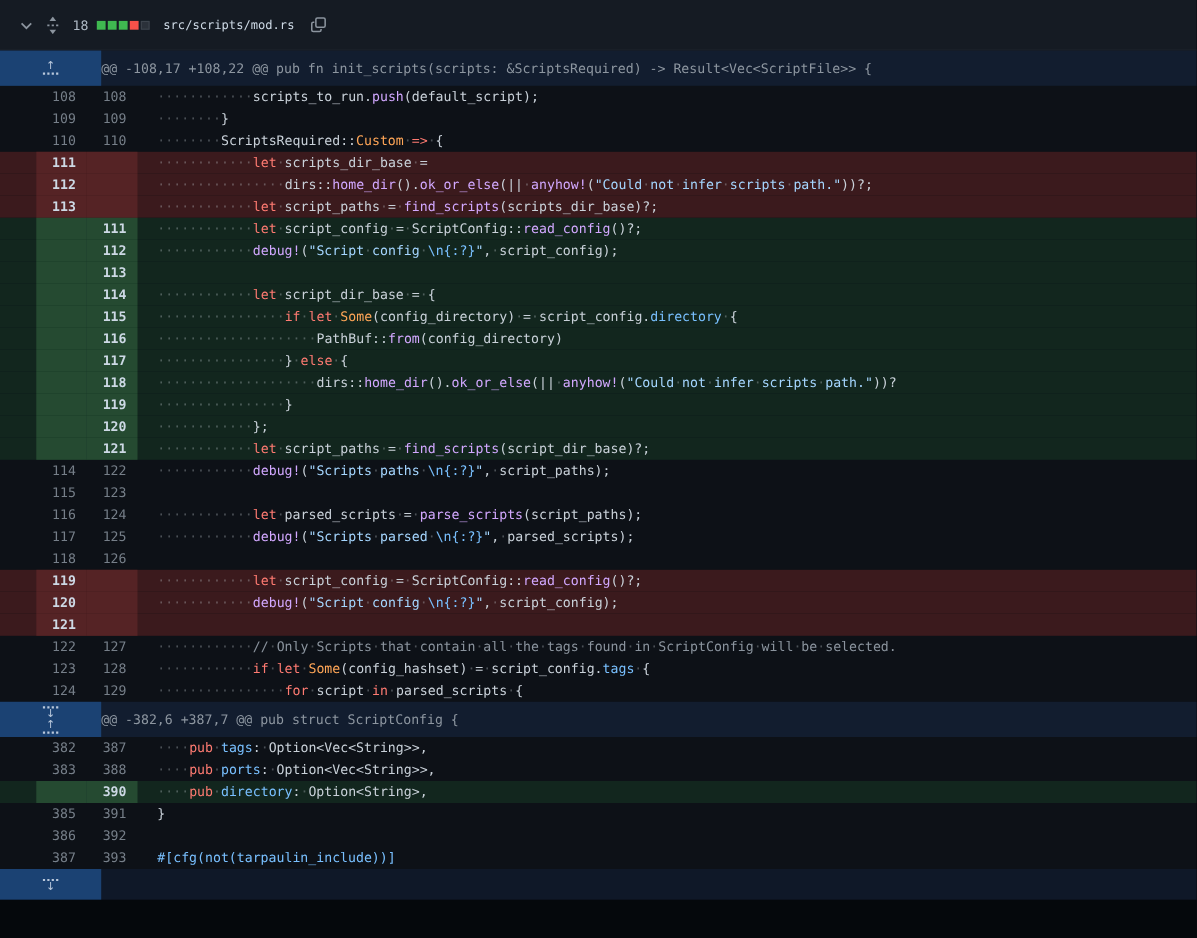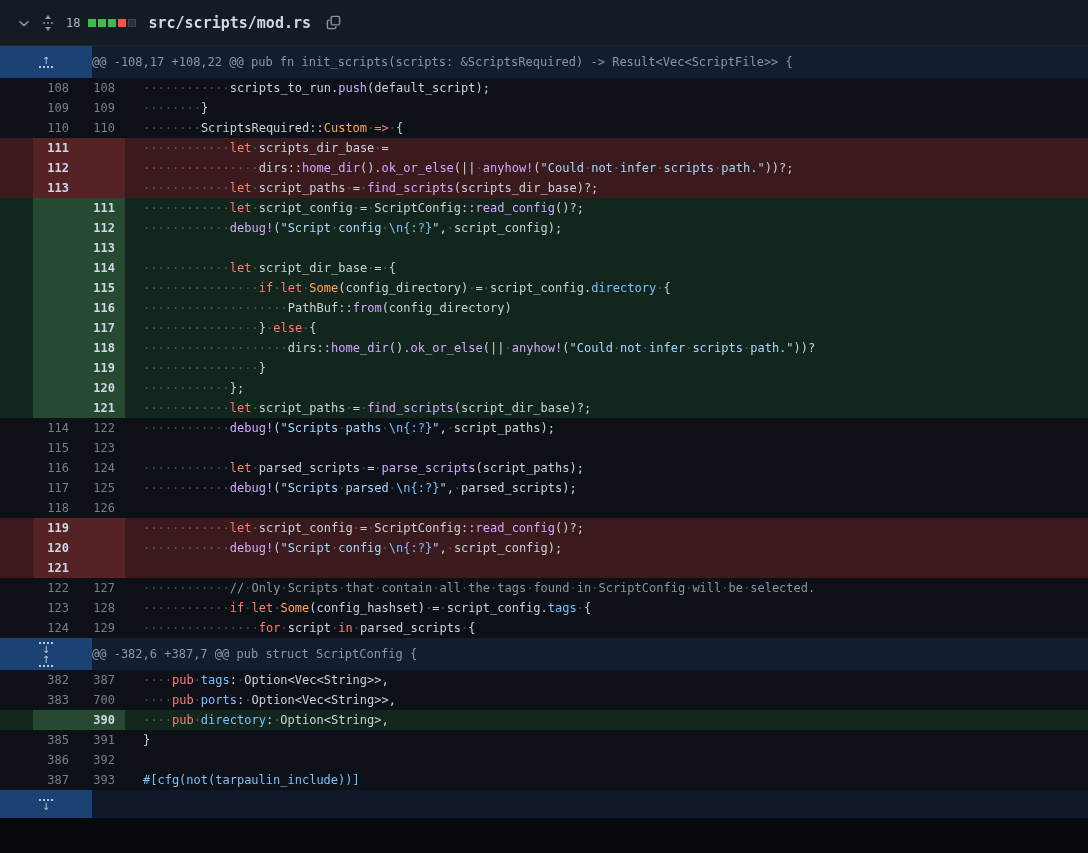--- a/index.html
+++ b/index.html
@@ -21,21 +21,21 @@
   }
   .hdr-btn{ background:none;border:none;cursor:pointer;display:flex;align-items:center;justify-content:center;
     width:24px;height:24px;color:#8b949e; }
   .hdr-btn svg{ display:block; }
   .changes-count{ color:#aeb9c4; font-size:12px; margin:0 8px 0 6px; }
   .diffstat{ display:flex; gap:2px; margin-right:12px; }
   .diffstat .blk{ width:8px;height:8px; }
   .blk.add{ background:#3fb950; }
   .blk.del{ background:#f85149; }
   .blk.neutral{ background:#2b313a; border:1px solid #3d444d; }
-  .file-path{ color:#cdd9e5; font-size:15px; font-weight:bold; text-decoration:none; margin-right:10px; }
+  .file-path{ color:#cdd9e5; font-size:11px; font-weight:normal; text-decoration:none; margin-right:10px; }
   
   .diff-body{ flex:none; }
   .hunk-band{ display:flex; height:32px; background:#121d2f; }
   .hunk-band.dbl{ height:32px; }
   .hunk-gutter{
     width:92px; flex:none; background:#1b4273;
     display:flex; flex-direction:column; align-items:center; justify-content:center;
     cursor:pointer; gap:1px;
   }
   .expander{ background:none;border:none;cursor:pointer;display:flex;flex-direction:column;align-items:center;padding:0;color:#b9c8dc; }
@@ -271,21 +271,21 @@
         </div>
         <div class="hunk-text">@@ -382,6 +387,7 @@ pub struct ScriptConfig {</div>
       </div>
       <div class="row ctx">
         <div class="num old">382</div>
         <div class="num new">387</div>
         <div class="code"><span class="sp"><span class="ws">·</span><span class="ws">·</span><span class="ws">·</span><span class="ws">·</span></span><span class="sk">pub</span><span class="sp"><span class="ws">·</span></span><span class="se">tags</span><span class="sp">:<span class="ws">·</span>Option&lt;Vec&lt;String&gt;&gt;,</span></div>
       </div>
       <div class="row ctx">
         <div class="num old">383</div>
-        <div class="num new">700</div>
+        <div class="num new">388</div>
         <div class="code"><span class="sp"><span class="ws">·</span><span class="ws">·</span><span class="ws">·</span><span class="ws">·</span></span><span class="sk">pub</span><span class="sp"><span class="ws">·</span></span><span class="se">ports</span><span class="sp">:<span class="ws">·</span>Option&lt;Vec&lt;String&gt;&gt;,</span></div>
       </div>
       <div class="row add">
         <div class="num old"></div>
         <div class="num new">390</div>
         <div class="code"><span class="sp"><span class="ws">·</span><span class="ws">·</span><span class="ws">·</span><span class="ws">·</span></span><span class="sk">pub</span><span class="sp"><span class="ws">·</span></span><span class="se">directory</span><span class="sp">:<span class="ws">·</span>Option&lt;String&gt;,</span></div>
       </div>
       <div class="row ctx">
         <div class="num old">385</div>
         <div class="num new">391</div>

